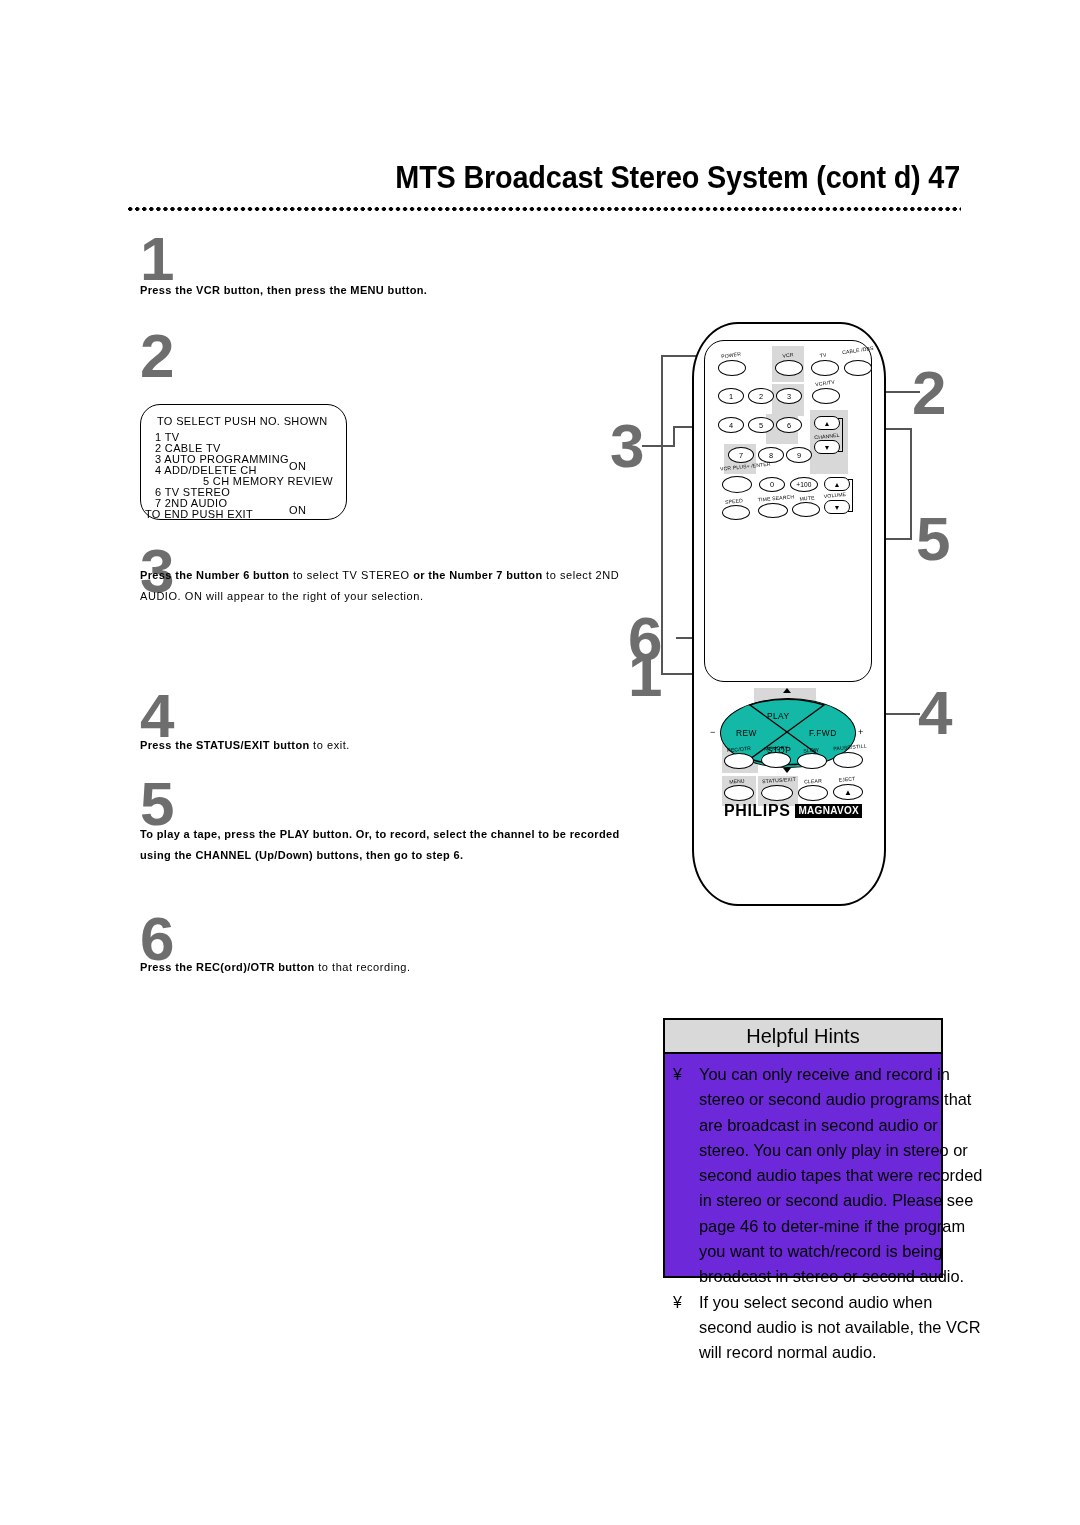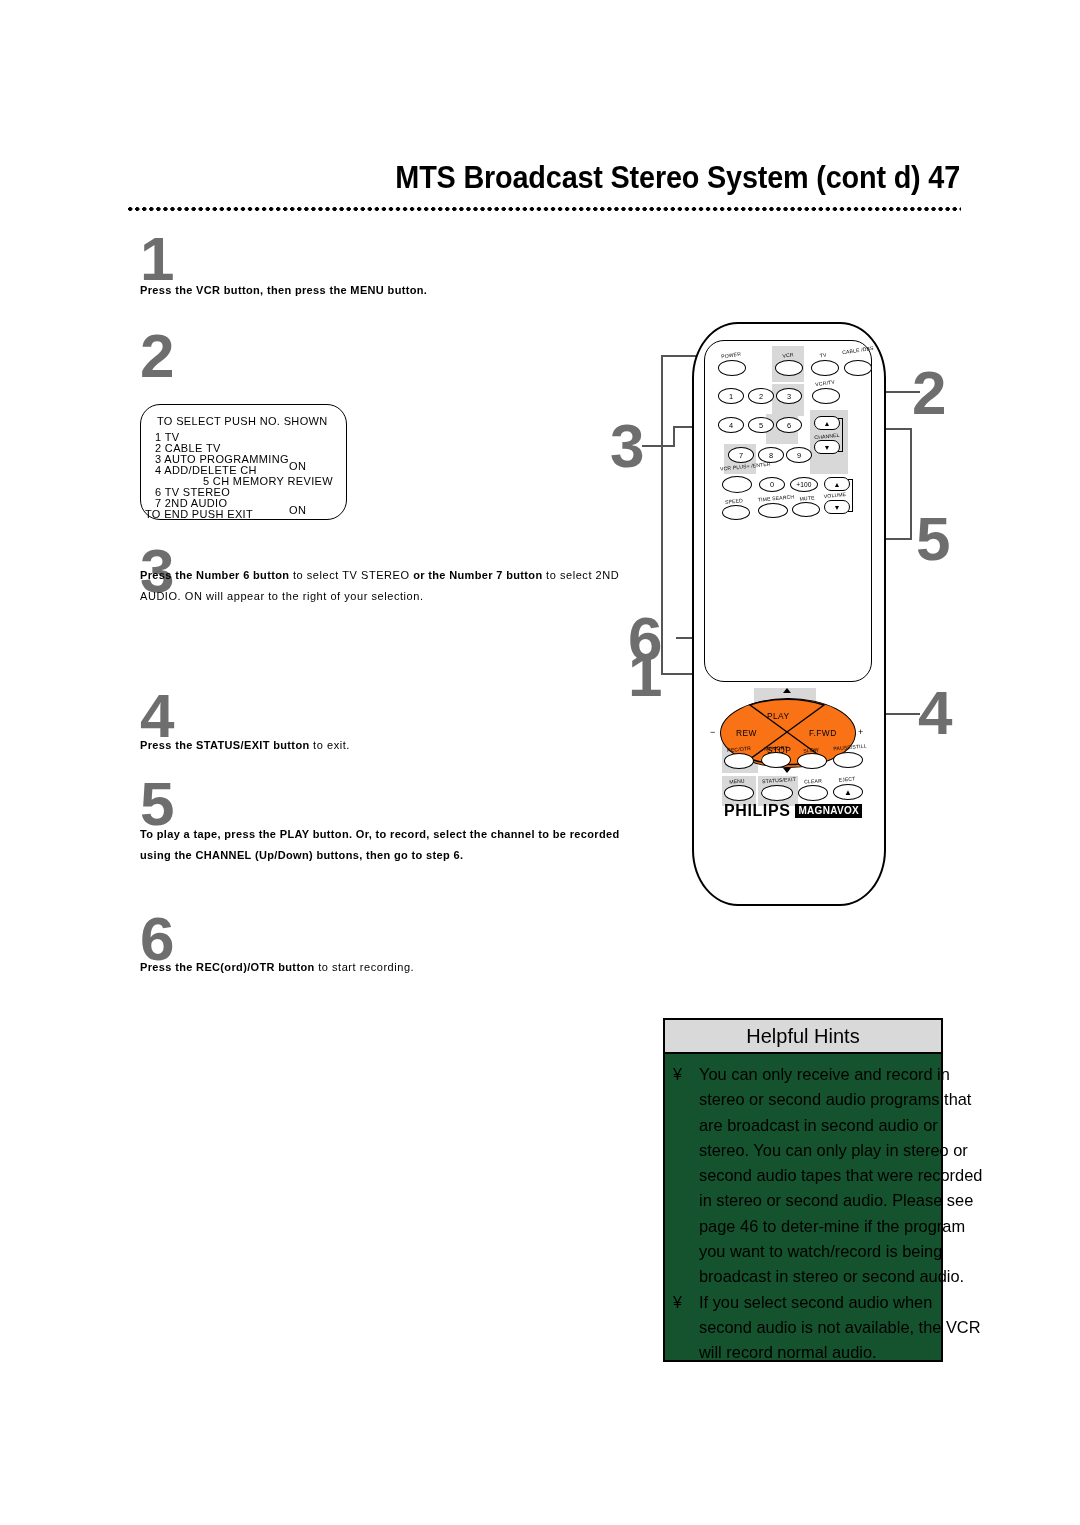--- a/index.html
+++ b/index.html
@@ -73,21 +73,21 @@
   }
   .lab{
     position:absolute;font-size:5.1px;letter-spacing:0.15px;
     white-space:nowrap;text-align:center;color:#000;
     font-family:"Liberation Sans","DejaVu Sans",sans-serif;
   }
   .hl{position:absolute;background:#d8d8d8;}
 
   .joy{
     position:absolute;left:100px;top:398px;width:134px;height:68px;
-    border:1.6px solid #000;border-radius:50%;background:#f97316;text-align:center;
+    border:1.6px solid #000;border-radius:50%;background:#14b8a6;text-align:center;
   }
   .joy-lab{position:absolute;font-size:8.4px;letter-spacing:0.4px;white-space:nowrap;}
   .tri{position:absolute;width:0;height:0;}
   .tri-up{border-left:4px solid transparent;border-right:4px solid transparent;border-bottom:5px solid #000;}
   .tri-dn{border-left:4px solid transparent;border-right:4px solid transparent;border-top:5px solid #000;}
 
   .logo{
     position:absolute;left:104px;top:502px;width:128px;height:17px;
     display:flex;align-items:center;gap:5px;
   }
@@ -99,22 +99,22 @@
 
   
   .callnum{
     position:absolute;color:#6e6e6e;font-weight:bold;font-size:62px;
     line-height:62px;
   }
   .ln{position:absolute;background:#555;}
 
   
   .hints{
-    position:absolute;left:663px;top:1018px;width:280px;height:344px;
-    border:2.4px solid #000;background:#14532d;box-sizing:border-box;
+    position:absolute;left:663px;top:1018px;width:280px;height:260px;
+    border:2.4px solid #000;background:#6d28d9;box-sizing:border-box;
   }
   .hints-hd{
     position:absolute;left:0;top:0;width:100%;height:34px;
     background:#d9d9d9;border-bottom:2.4px solid #000;
     display:flex;align-items:center;justify-content:center;
     font-size:20px;box-sizing:border-box;
   }
   .hints-body{
     position:absolute;left:10px;top:40px;width:316px;
     font-size:16.4px;line-height:25.3px;
@@ -161,21 +161,21 @@
     <span class="allbold">Press the STATUS/EXIT button</span><span class="lt"> to exit.</span>
   </div>
 
   <div class="stepnum" style="left:140px;top:773px;">5</div>
   <div class="steptext" style="top:824px;width:505px;">
     <span class="allbold">To play a tape, press the PLAY button.  Or, to record, select the channel to be recorded using the CHANNEL (Up/Down) buttons, then go to step 6.</span>
   </div>
 
   <div class="stepnum" style="left:140px;top:908px;">6</div>
   <div class="steptext" style="top:957px;">
-    <span class="allbold">Press the REC(ord)/OTR button</span><span class="lt"> to start recording.</span>
+    <span class="allbold">Press the REC(ord)/OTR button</span><span class="lt"> to that recording.</span>
   </div>
 
   <div class="remote-wrap">
 
     <div class="ln" style="left:41px;top:55px;width:135px;height:2px;"></div>
     <div class="ln" style="left:41px;top:55px;width:2px;height:320px;"></div>
     <div class="ln" style="left:41px;top:373px;width:42px;height:2px;"></div>
 
     <div class="ln" style="left:174px;top:55px;width:2px;height:25px;"></div>
 

